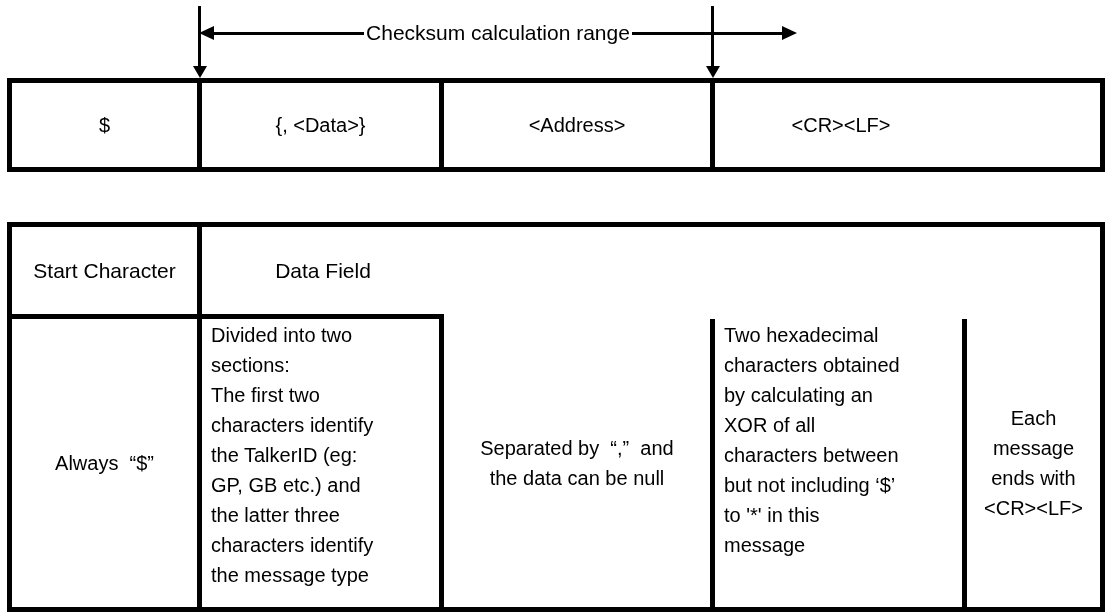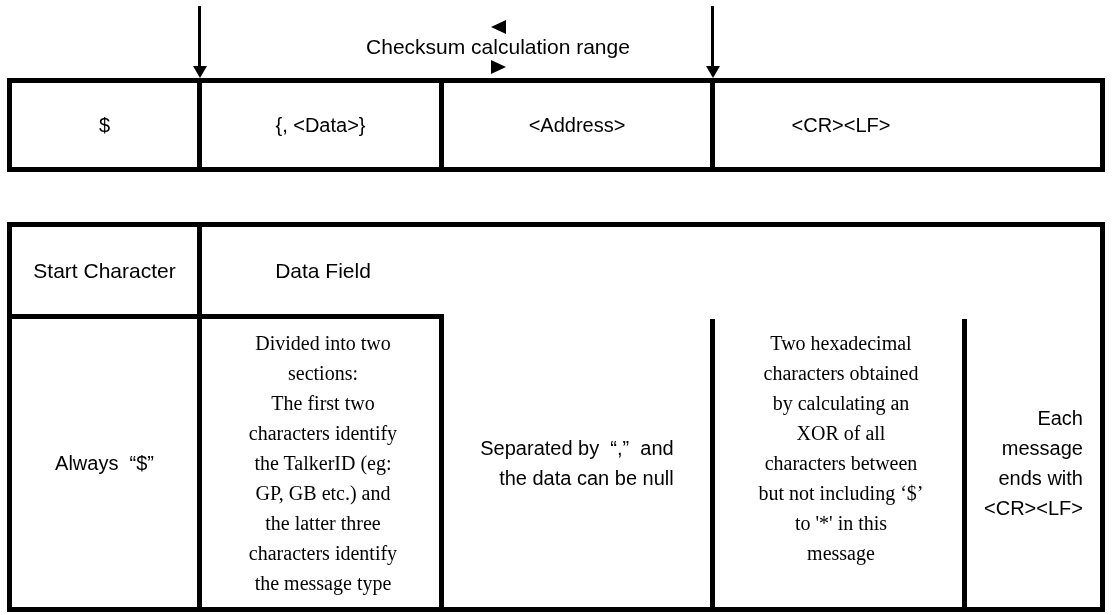--- a/index.html
+++ b/index.html
@@ -18,21 +18,21 @@
   .vline-right{left:711px;}
   .down-arrowhead{
     position:absolute;top:66px;width:0;height:0;
     border-left:7px solid transparent;border-right:7px solid transparent;
     border-top:12px solid #000;
   }
   .down-arrowhead.left{left:192.5px;}
   .down-arrowhead.right{left:705.5px;}
   .hrow{
     position:absolute;left:199px;top:20px;width:598px;height:26px;
-    display:flex;align-items:center;flex-direction:column;
+    display:flex;align-items:center;
   }
   .tri-left{width:0;height:0;border-top:7px solid transparent;border-bottom:7px solid transparent;border-right:15px solid #000;}
   .tri-right{width:0;height:0;border-top:7px solid transparent;border-bottom:7px solid transparent;border-left:15px solid #000;}
   .hseg{flex:1;height:3px;background:#000;}
   .hlabel{
     font-size:21px;line-height:26px;padding:0 2px;white-space:nowrap;
   }
 
   
   .cols{
@@ -58,25 +58,25 @@
     border:5px solid #000;box-sizing:border-box;
     display:grid;grid-template-rows:92px 1fr;
   }
   .thead .cell{
     border-bottom:5px solid #000;
     display:flex;align-items:center;justify-content:center;
     text-align:center;font-size:21px;line-height:29px;white-space:pre-line;
   }
   .tbody .cell{font-size:20px;line-height:30px;white-space:pre-line;}
   .tbody .cell.center{
-    display:flex;align-items:center;justify-content:center;text-align:right;
+    display:flex;align-items:center;justify-content:center;text-align:center;
     padding:16px 4px;
   }
   .tbody .cell.topleft{
-    padding:9px 4px 0 9px;text-align:center;font-family:Liberation Serif, serif;
+    padding:1px 4px 0 9px;text-align:left;
   }
 </style>
 </head>
 <body>
 
 <div class="canvas">
 
   <div>
     <div class="vline vline-left"></div>
     <div class="down-arrowhead left"></div>

